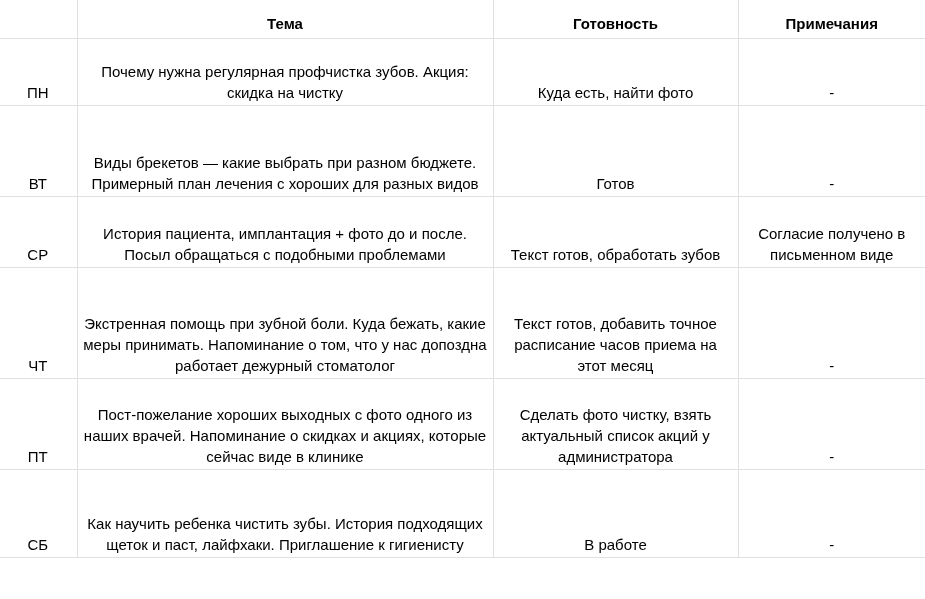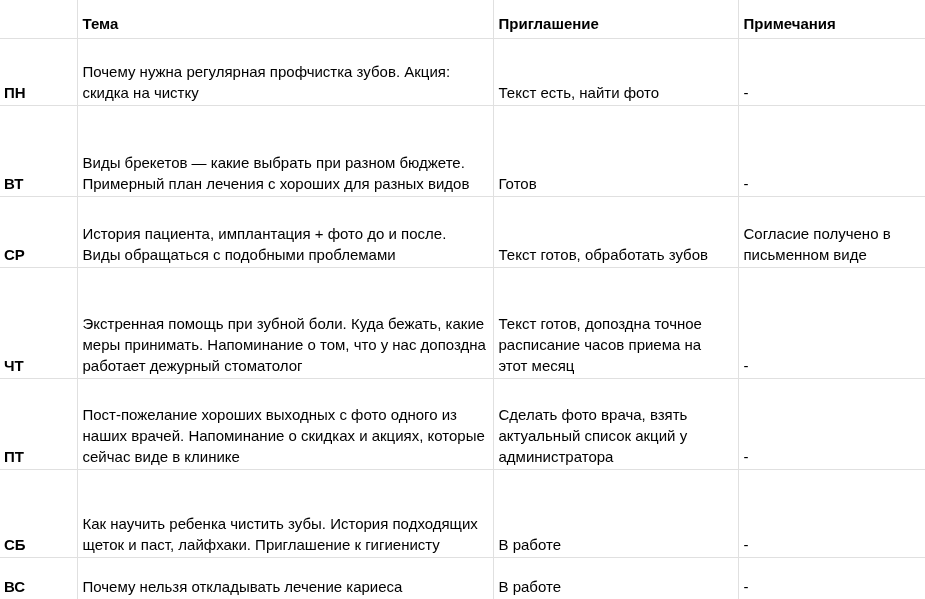--- a/index.html
+++ b/index.html
@@ -1,79 +1,73 @@
 <!DOCTYPE html>
 <html><head>
 <meta charset="utf-8">
 <style>
   html, body { margin: 0; padding: 0; background: #ffffff; }
   body { width: 925px; height: 599px; overflow: hidden; position: relative;
          font-family: "Liberation Sans", sans-serif; color: #000; }
   table { border-collapse: collapse; table-layout: fixed; position: absolute; left: 0; top: 0; }
   td { border: 1px solid #e0e0e0; vertical-align: bottom; padding: 1px 5px 2px 5px;
-       font-size: 15px; line-height: 21px; overflow: hidden; }
+       font-size: 15px; line-height: 21px; overflow: hidden; text-align: center; }
   tr:first-child td { border-top: none; }
   td:first-child { border-left: none; }
   td:last-child { border-right: none; margin-left: 40px; }
   .hdr td { font-weight: bold; padding-bottom: 4px; }
-  .day { font-weight: bold; padding-left: 4px; }
+  .day { font-weight: normal; padding-left: 4px; }
 </style>
 </head>
 <body>
 
 <table>
   <colgroup>
     <col style="width:77px">
     <col style="width:416px">
     <col style="width:245px">
     <col style="width:187px">
   </colgroup>
   <tbody>
       <tr class="hdr" style="height:38px">
     <td></td>
     <td>Тема</td>
-    <td>Приглашение</td>
+    <td>Готовность</td>
     <td>Примечания</td>
   </tr>
   <tr style="height:67px">
     <td class="day">ПН</td>
     <td>Почему нужна регулярная профчистка зубов. Акция: скидка на чистку</td>
-    <td>Текст есть, найти фото</td>
+    <td>Куда есть, найти фото</td>
     <td>-</td>
   </tr>
   <tr style="height:91px">
     <td class="day">ВТ</td>
     <td>Виды брекетов — какие выбрать при разном бюджете. Примерный план лечения с хороших для разных видов</td>
     <td>Готов</td>
     <td>-</td>
   </tr>
   <tr style="height:71px">
     <td class="day">СР</td>
-    <td>История пациента, имплантация + фото до и после. Виды обращаться с подобными проблемами</td>
+    <td>История пациента, имплантация + фото до и после. Посыл обращаться с подобными проблемами</td>
     <td>Текст готов, обработать зубов</td>
     <td>Согласие получено в письменном виде</td>
   </tr>
   <tr style="height:111px">
     <td class="day">ЧТ</td>
     <td>Экстренная помощь при зубной боли. Куда бежать, какие меры принимать. Напоминание о том, что у нас допоздна работает дежурный стоматолог</td>
-    <td>Текст готов, допоздна точное расписание часов приема на этот месяц</td>
+    <td>Текст готов, добавить точное расписание часов приема на этот месяц</td>
     <td>-</td>
   </tr>
   <tr style="height:91px">
     <td class="day">ПТ</td>
     <td>Пост-пожелание хороших выходных с фото одного из наших врачей. Напоминание о скидках и акциях, которые сейчас виде в клинике</td>
-    <td>Сделать фото врача, взять актуальный список акций у администратора</td>
+    <td>Сделать фото чистку, взять актуальный список акций у администратора</td>
     <td>-</td>
   </tr>
   <tr style="height:88px">
     <td class="day">СБ</td>
     <td>Как научить ребенка чистить зубы. История подходящих щеток и паст, лайфхаки. Приглашение к гигиенисту</td>
     <td>В работе</td>
     <td>-</td>
   </tr>
-  <tr style="height:42px">
-    <td class="day">ВС</td>
-    <td>Почему нельзя откладывать лечение кариеса</td>
-    <td>В работе</td>
-    <td>-</td>
-  </tr>
 </tbody>
   </table>
 
 </body></html>

